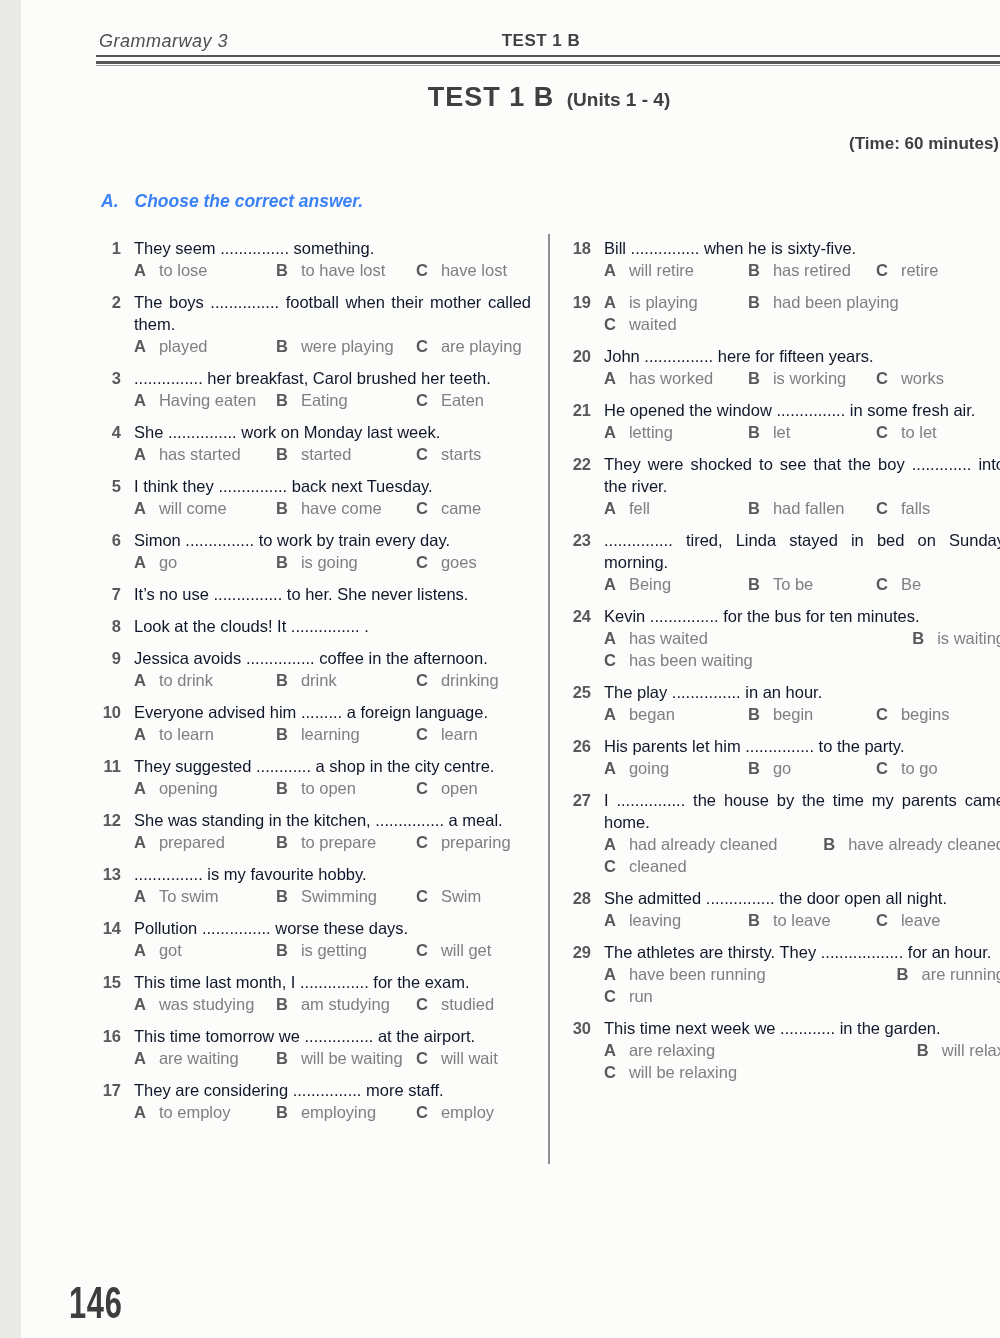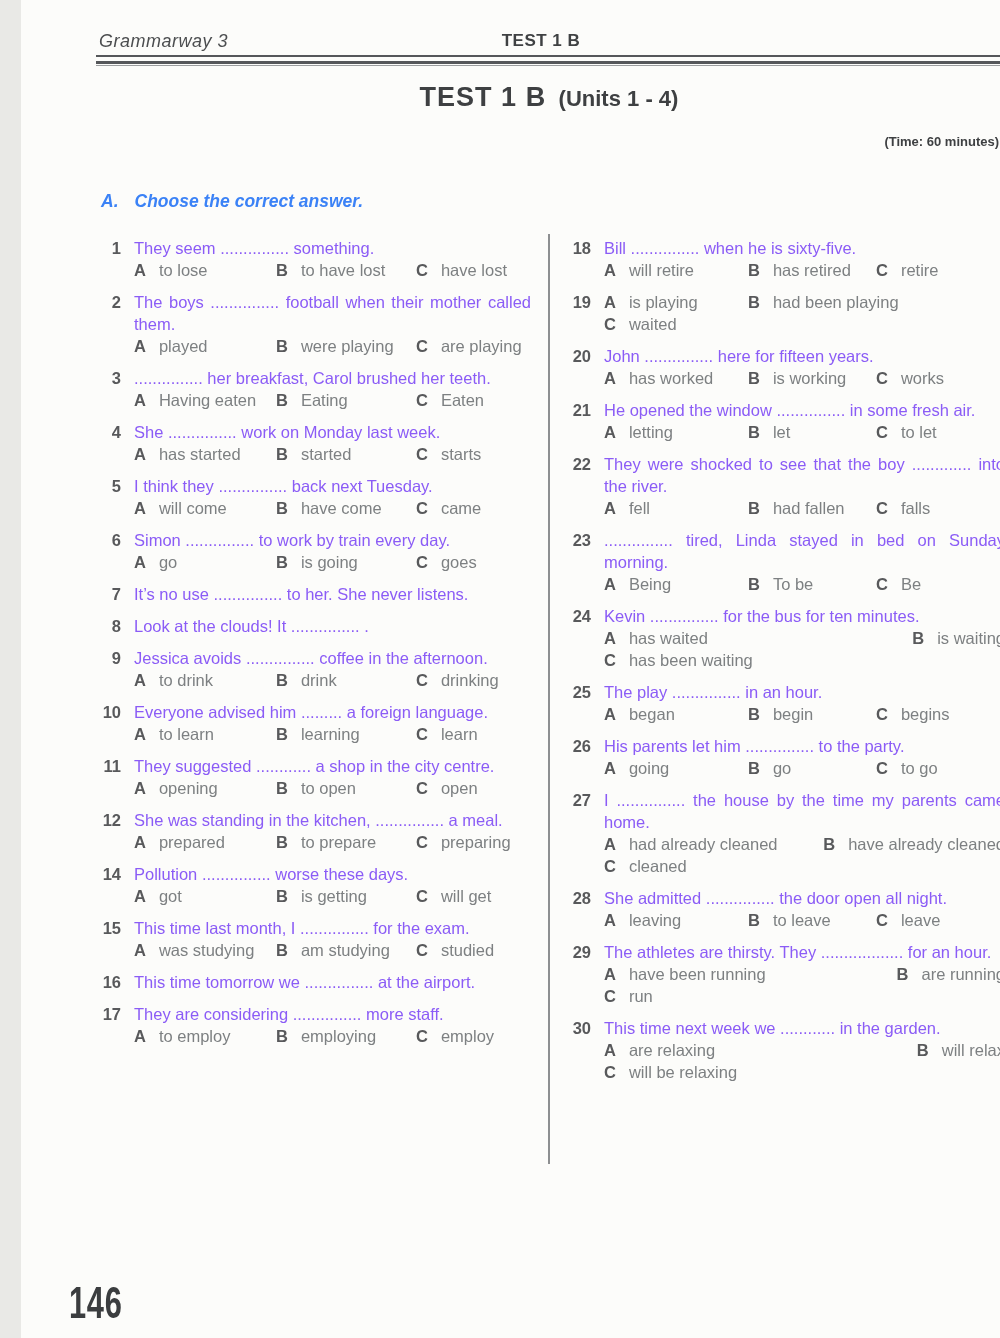--- a/index.html
+++ b/index.html
@@ -27,24 +27,24 @@
   .rule1{top:55px;height:2px;}
   .rule2{top:61px;height:2.5px;}
   .rule3{top:65px;height:1px;background:#9b9d9f;}
   
   .title-row{
     position:absolute;left:0;top:82px;width:100%;text-align:center;
     transform:translateX(28px);
     color:#3e4042;white-space:nowrap;
   }
   .title-main{font-size:27px;font-weight:700;letter-spacing:1px;}
-  .title-units{font-size:22px;font-weight:700;margin-left:8px;}
+  .title-units{font-size:19px;font-weight:700;margin-left:8px;}
   .time-note{
     position:absolute;right:22px;top:134px;
-    font-size:13px;font-weight:700;color:#3e4042;
+    font-size:17px;font-weight:700;color:#3e4042;
   }
   .section-heading{
     position:absolute;left:80px;top:191px;
     font-size:17.5px;font-weight:700;font-style:italic;color:#3b82f6;
   }
   .section-label{margin-right:16px;}
   
   .columns{
     position:absolute;top:237px;left:0;
     display:flex;width:100%;
@@ -56,21 +56,21 @@
     position:absolute;left:527px;top:234px;height:930px;width:2px;
     background:#8d8f91;
   }
   
   .q{display:flex;margin-bottom:10px;}
   .q-num{
     width:20px;flex-shrink:0;text-align:right;margin-right:13px;
     font-weight:700;color:#58595b;
   }
   .q-body{flex:1;min-width:0;}
-  .sentence{color:#8b5cf6;text-align:justify;}
+  .sentence{color:#0f172a;text-align:justify;}
   .opt-row.triple{display:grid;}
   .col-left .opt-row.triple{grid-template-columns:minmax(142px,max-content) minmax(140px,max-content) auto;}
   .col-right .opt-row.triple{grid-template-columns:minmax(144px,max-content) minmax(128px,max-content) auto;}
   .opt-row.split{display:flex;justify-content:space-between;}
   .opt{white-space:nowrap;}
   .opt-letter{font-weight:700;color:#58595b;margin-right:13px;}
   .opt-text{color:#7d8082;}
   
   .page-number{
     position:absolute;left:48px;top:1278px;
@@ -256,20 +256,33 @@
       <div class="opts">
               <div class="opt-row triple">
                 <span class="opt"><span class="opt-letter">A</span><span class="opt-text">prepared</span></span>
                 <span class="opt"><span class="opt-letter">B</span><span class="opt-text">to prepare</span></span>
                 <span class="opt"><span class="opt-letter">C</span><span class="opt-text">preparing</span></span>
               </div>
             </div>
     </div>
   </div>
 
+  <div class="q">
+    <div class="q-num">13</div>
+    <div class="q-body">
+      <div class="sentence">............... is my favourite hobby.</div>
+      <div class="opts">
+              <div class="opt-row triple">
+                <span class="opt"><span class="opt-letter">A</span><span class="opt-text">To swim</span></span>
+                <span class="opt"><span class="opt-letter">B</span><span class="opt-text">Swimming</span></span>
+                <span class="opt"><span class="opt-letter">C</span><span class="opt-text">Swim</span></span>
+              </div>
+            </div>
+    </div>
+  </div>
 
   <div class="q">
     <div class="q-num">14</div>
     <div class="q-body">
       <div class="sentence">Pollution ............... worse these days.</div>
       <div class="opts">
               <div class="opt-row triple">
                 <span class="opt"><span class="opt-letter">A</span><span class="opt-text">got</span></span>
                 <span class="opt"><span class="opt-letter">B</span><span class="opt-text">is getting</span></span>
                 <span class="opt"><span class="opt-letter">C</span><span class="opt-text">will get</span></span>
@@ -289,20 +302,27 @@
                 <span class="opt"><span class="opt-letter">C</span><span class="opt-text">studied</span></span>
               </div>
             </div>
     </div>
   </div>
 
   <div class="q">
     <div class="q-num">16</div>
     <div class="q-body">
       <div class="sentence">This time tomorrow we ............... at the airport.</div>
+      <div class="opts">
+              <div class="opt-row triple">
+                <span class="opt"><span class="opt-letter">A</span><span class="opt-text">are waiting</span></span>
+                <span class="opt"><span class="opt-letter">B</span><span class="opt-text">will be waiting</span></span>
+                <span class="opt"><span class="opt-letter">C</span><span class="opt-text">will wait</span></span>
+              </div>
+            </div>
     </div>
   </div>
 
   <div class="q">
     <div class="q-num">17</div>
     <div class="q-body">
       <div class="sentence">They are considering ............... more staff.</div>
       <div class="opts">
               <div class="opt-row triple">
                 <span class="opt"><span class="opt-letter">A</span><span class="opt-text">to employ</span></span>

